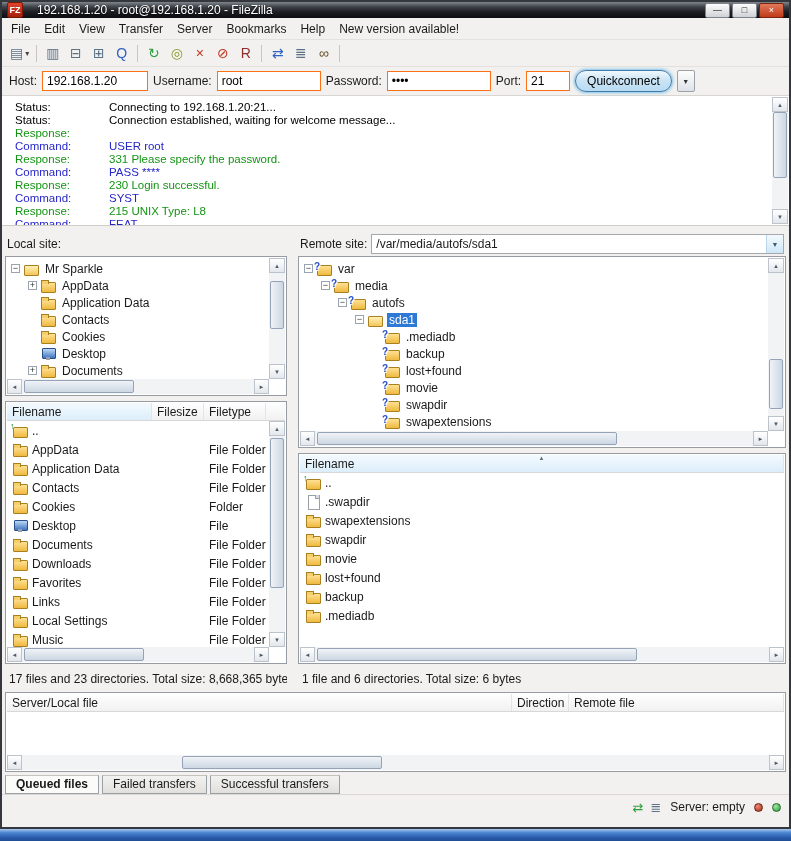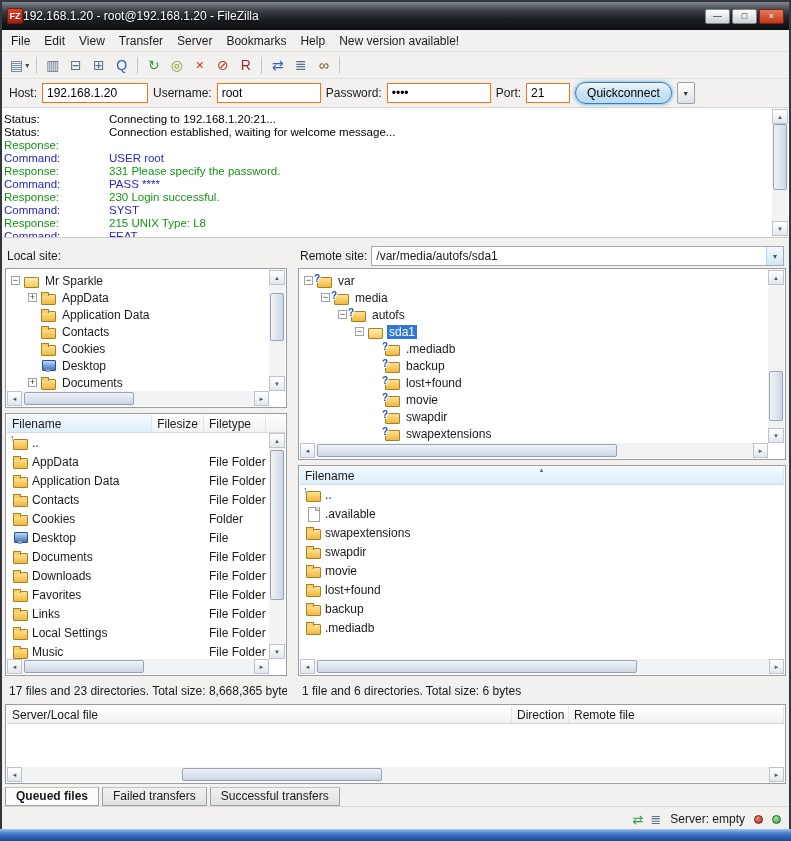--- a/index.html
+++ b/index.html
@@ -1,20 +1,20 @@
 <!DOCTYPE html>
 <html><head>
 <meta charset="utf-8">
 <style>
 *{box-sizing:border-box;margin:0;padding:0;}
 html,body{width:791px;height:841px;}
 body{font-family:"Liberation Sans","DejaVu Sans",sans-serif;font-size:12px;color:#1a1a1a;background:#9aa0a6;}
 .screen{position:relative;width:791px;height:841px;overflow:hidden;}
 .window{position:absolute;top:0;left:0;width:791px;height:829px;border:2px solid #34373c;background:#f2f1ef;display:flex;flex-direction:column;}
-.titlebar{height:28px;flex:none;display:flex;align-items:center;padding:0 5px;gap:0;background:linear-gradient(180deg,#80868d 0%,#3f434a 30%,#1d2025 60%,#0c0d10 100%);}
+.titlebar{height:16px;flex:none;display:flex;align-items:center;padding:0 5px;gap:14px;background:linear-gradient(180deg,#80868d 0%,#3f434a 30%,#1d2025 60%,#0c0d10 100%);}
 .app-icon{width:16px;height:16px;flex:none;background:linear-gradient(#e0442c,#a31e0e);border:1px solid #7e1608;border-radius:2px;color:#fff;font-weight:bold;font-size:9px;display:flex;align-items:center;justify-content:center;}
 .title-text{color:#fff;font-size:12px;text-shadow:0 1px 2px #000;flex:1;white-space:nowrap;overflow:hidden;}
 .win-controls{display:flex;gap:2px;}
 .win-btn{width:25px;height:15px;font-size:9px;line-height:13px;text-align:center;color:#222;background:linear-gradient(#fdfdfd,#cfd2d6);border:1px solid #7f848a;border-radius:2px;cursor:default;}
 .win-btn.close{background:linear-gradient(#e2795b,#bf3a18);color:#fff;border-color:#7e2410;}
 .menubar{height:22px;flex:none;display:flex;align-items:center;padding-left:2px;background:#f2f1ef;border-bottom:1px solid #e3e1dd;}
 .menu-item{padding:4px 7px;white-space:nowrap;}
 .toolbar{height:27px;flex:none;display:flex;align-items:center;padding-left:5px;background:#f2f1ef;border-bottom:1px solid #e3e1dd;}
 .tb-btn{height:22px;min-width:23px;padding:0 3px;display:flex;align-items:center;justify-content:center;border-radius:2px;}
 .tb-glyph{font-size:14px;line-height:1;}
@@ -24,21 +24,21 @@
 .quickbar{height:29px;flex:none;display:flex;align-items:center;gap:5px;padding:0 7px;background:#f2f1ef;border-bottom:1px solid #d9d6d1;}
 .qc-label{white-space:nowrap;}
 .qc-input{height:20px;border:1px solid #f97316;background:#fff;padding:0 4px;font:12px "Liberation Sans",sans-serif;}
 .w-host{width:106px}.w-user{width:104px}.w-pass{width:104px}.w-port{width:44px}
 .qc-btn{height:22px;padding:0 11px;font:12px "Liberation Sans",sans-serif;background:linear-gradient(#f1f8fd,#cbe4f5 45%,#b8dbf2);border:1px solid #3f7cab;border-radius:11px;box-shadow:0 0 3px 1px #7fc0ea;}
 .qc-drop{width:18px;height:22px;display:flex;align-items:center;justify-content:center;background:linear-gradient(#fdfdfd,#dfe3e8);border:1px solid #9aa1a8;border-radius:2px;}
 .qc-drop::after{content:"▼";font-size:7px;color:#333;}
 .log-wrap{height:130px;flex:none;position:relative;background:#fff;border-bottom:1px solid #cfccc6;}
 .log{position:absolute;top:0;left:0;right:17px;bottom:0;overflow:hidden;padding-top:5px;}
 .log-line{display:flex;line-height:13px;font-size:11.5px;white-space:nowrap;}
-.log-type{flex:none;width:107px;padding-left:2px;}
+.log-type{flex:none;width:107px;padding-left:13px;}
 .k-status{color:#000}.k-response{color:#149414}.k-command{color:#2626c9}
 .row-split{height:6px;flex:none;background:#f2f1ef;}
 .panes{flex:none;height:460px;display:flex;}
 .pane{display:flex;flex-direction:column;padding:0 3px;min-width:0;}
 .pane.local{width:288px;flex:none;}
 .pane.remote{flex:1;}
 .col-split{width:5px;flex:none;background:#f2f1ef;}
 .site-row{height:24px;flex:none;display:flex;align-items:center;gap:4px;padding:0 2px;}
 .combo{flex:1;height:20px;min-width:0;background:#fff;border:1px solid #a5a9af;display:flex;align-items:center;overflow:hidden;}
 .combo-text{padding-left:4px;white-space:nowrap;overflow:hidden;flex:1;}
@@ -68,21 +68,21 @@
 .tree-label.sel{background:#2e78d6;color:#fff;}
 .list-header{position:absolute;top:1px;left:1px;right:1px;height:18px;display:flex;background:linear-gradient(#fefefe,#f1f1f1);border-bottom:1px solid #d8d8d8;overflow:hidden;}
 .hcell{flex:none;display:flex;align-items:center;padding:0 5px;border-right:1px solid #e4e4e4;position:relative;}
 .hcell.sorted{background:linear-gradient(#f3fafe,#dceefb);}
 .sort-arrow{position:absolute;left:50%;top:0;transform:translateX(-50%);font-size:6px;color:#5b6c7c;}
 .list-body{position:absolute;top:19px;left:1px;bottom:16px;overflow:hidden;}
 .listbox.local .list-body{right:17px;}
 .listbox.remote .list-body{right:1px;}
 .list-row{height:19px;display:flex;align-items:center;white-space:nowrap;}
 .cell{display:flex;align-items:center;padding:0 5px;overflow:hidden;flex:none;height:100%;}
-.lc0{width:145px}.lc1{width:52px;justify-content:center}.lc2{width:62px}
+.lc0{width:145px}.lc1{width:52px;justify-content:flex-start}.lc2{width:62px}
 .rc0{width:100%}
 .qc0{width:505px}.qc1{width:57px}.qc2{flex:1}
 .pane-status{height:28px;flex:none;display:flex;align-items:center;padding:2px 4px 0;white-space:nowrap;overflow:hidden;}
 .queuebox{flex:none;height:80px;margin:0 3px;}
 .queue-body{position:absolute;top:19px;left:1px;right:1px;bottom:16px;background:#fff;}
 .tabs{height:22px;flex:none;display:flex;align-items:center;gap:3px;padding:2px 3px 0;}
 .tab{height:19px;display:flex;align-items:center;padding:0 10px;background:linear-gradient(#f2f2f0,#e2e0dc);border:1px solid #9aa0a6;border-top-color:#c6c3be;}
 .tab.active{background:#fbfbfa;font-weight:bold;}
 .statusbar{height:25px;flex:none;display:flex;align-items:center;padding:0 8px;background:#f2f1ef;border-top:1px solid #dcd9d4;}
 .status-right{margin-left:auto;display:flex;align-items:center;gap:9px;}
@@ -528,21 +528,21 @@
           <div class="list-body">
               <div class="list-row">
                 <div class="cell rc0">
                   <span class="icon up"></span>
                   <span class="cell-text">..</span>
                 </div>
               </div>
               <div class="list-row">
                 <div class="cell rc0">
                   <span class="icon file"></span>
-                  <span class="cell-text">.available</span>
+                  <span class="cell-text">.swapdir</span>
                 </div>
               </div>
               <div class="list-row">
                 <div class="cell rc0">
                   <span class="icon folder"></span>
                   <span class="cell-text">swapextensions</span>
                 </div>
               </div>
               <div class="list-row">
                 <div class="cell rc0">

